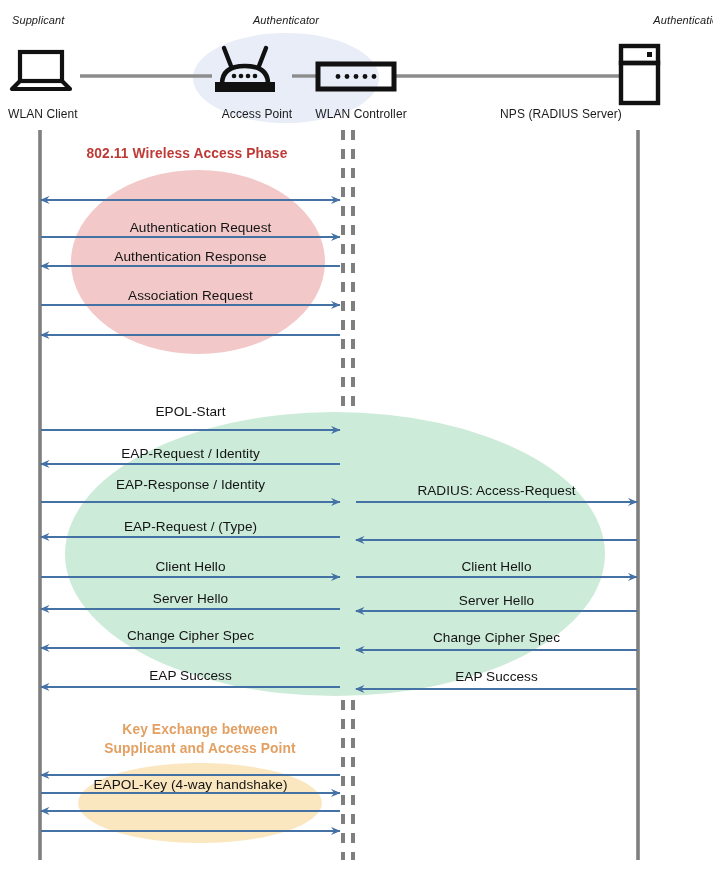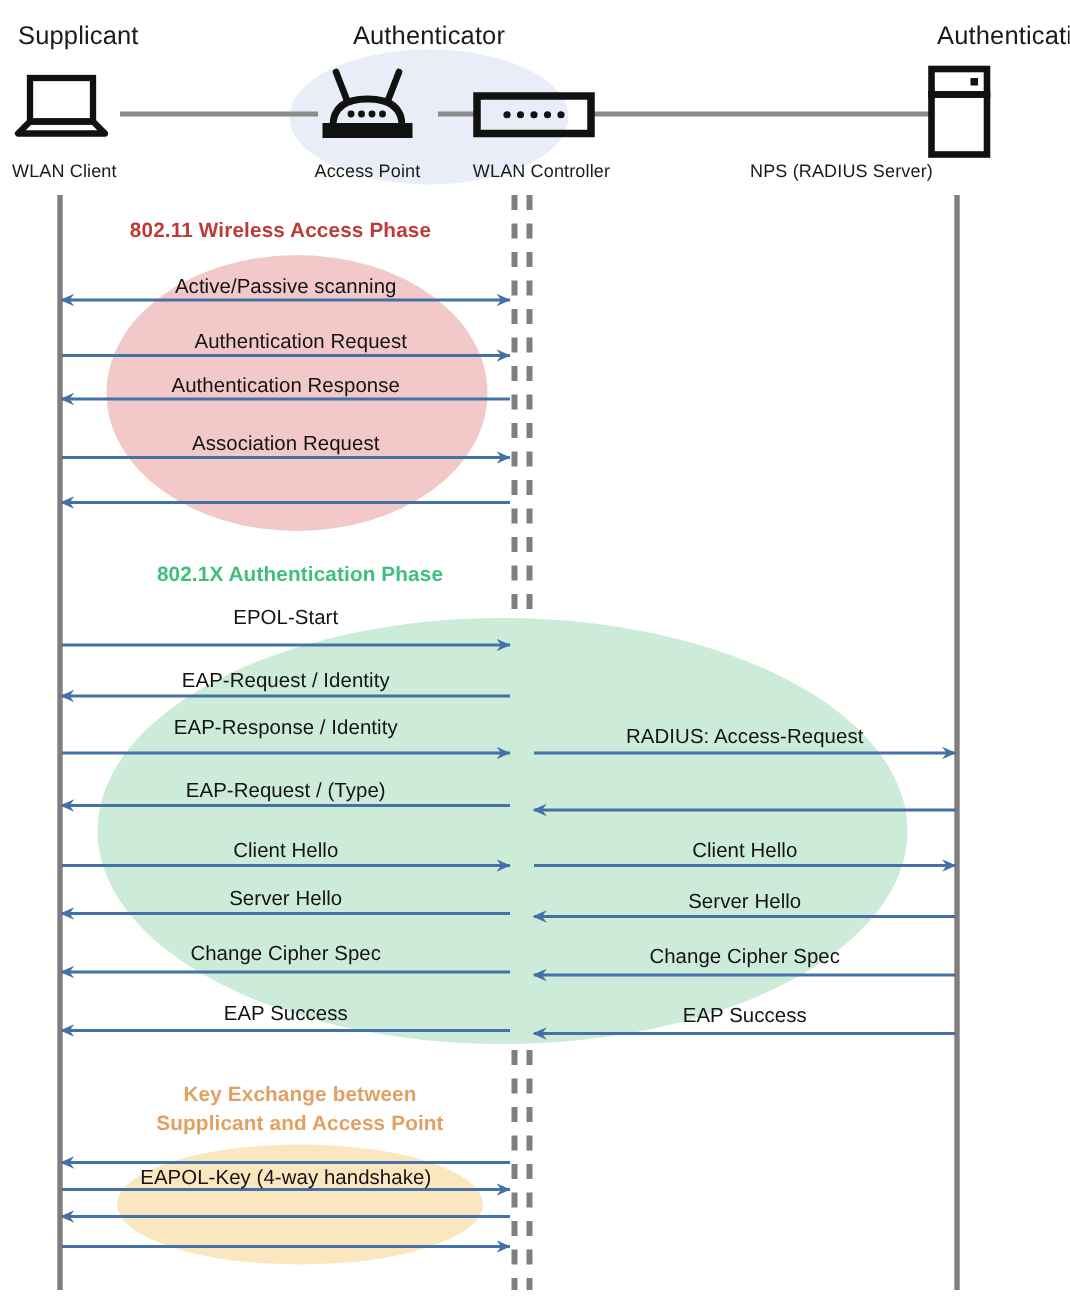--- a/index.html
+++ b/index.html
@@ -5,22 +5,23 @@
   html,body{margin:0;padding:0;background:#ffffff;}
   body{
     font-family:"Liberation Sans","DejaVu Sans",sans-serif;
     width:713px;height:875px;position:relative;overflow:hidden;
     color:#111;
   }
   #stage{position:absolute;left:0;top:0;width:713px;height:875px;}
   svg#canvas{position:absolute;left:0;top:0;width:713px;height:875px;}
 
   .node-title{
-    position:absolute;font-size:17px;color:#1a1a1a;white-space:nowrap;
+    position:absolute;font-size:11px;color:#1a1a1a;white-space:nowrap;
     letter-spacing:.1px;
+    font-style:italic;
   }
   .node-sub{
     position:absolute;font-size:12px;color:#1a1a1a;white-space:nowrap;
     letter-spacing:.1px;
   }
   .msg{
     position:absolute;font-size:13.6px;color:#141414;white-space:nowrap;
     text-align:center;letter-spacing:.05px;
   }
   .phase-label{
@@ -130,34 +131,32 @@
       <line x1="41" y1="811" x2="340" y2="811" marker-start="url(#arrL)"></line>
       <line x1="41" y1="831" x2="340" y2="831" marker-end="url(#arrR)"></line>
     </g>
   </svg>
 
   <div class="node-title" style="left:12px;top:14px;">Supplicant</div>
   <div class="node-title" style="left:0;top:14px;width:572px;text-align:center;">Authenticator</div>
   <div class="node-title" style="left:0;top:14px;width:1414px;text-align:center;">Authentication Server</div>
 
   <div class="node-sub" style="left:8px;top:107px;">WLAN Client</div>
-  <div class="node-sub" style="left:0;top:107px;width:490px;text-align:center;">Access Point</div>
+  <div class="node-sub" style="left:0;top:107px;width:490px;text-align:center;padding-left:12px;">Access Point</div>
   <div class="node-sub" style="left:0;top:107px;width:722px;text-align:center;">WLAN Controller</div>
   <div class="node-sub" style="left:0;top:107px;width:1122px;text-align:center;">NPS (RADIUS Server)</div>
 
   <div class="phase-label" style="left:0;top:146px;width:374px;text-align:center;color:#BE3A36;">802.11 Wireless Access Phase</div>
 
-  <div class="phase-label" style="left:0;top:375px;width:400px;text-align:center;color:#3FBF7F;">802.1X Authentication Phase</div>
 
   <div class="phase-label multiline" style="left:70px;top:721px;width:260px;color:#E3A063;">
     <div>Key Exchange between</div>
     <div>Supplicant and Access Point</div>
   </div>
 
-  <div class="msg" style="left:41px;top:183px;width:299px;">Active/Passive scanning</div>
   <div class="msg" style="left:51px;top:220px;width:299px;">Authentication Request</div>
   <div class="msg" style="left:41px;top:249px;width:299px;">Authentication Response</div>
   <div class="msg" style="left:41px;top:288px;width:299px;">Association Request</div>
 
   <div class="msg" style="left:41px;top:404px;width:299px;">EPOL-Start</div>
   <div class="msg" style="left:41px;top:446px;width:299px;">EAP-Request / Identity</div>
   <div class="msg" style="left:41px;top:477px;width:299px;">EAP-Response / Identity</div>
   <div class="msg" style="left:41px;top:519px;width:299px;">EAP-Request / (Type)</div>
   <div class="msg" style="left:41px;top:559px;width:299px;">Client Hello</div>
   <div class="msg" style="left:41px;top:591px;width:299px;">Server Hello</div>

